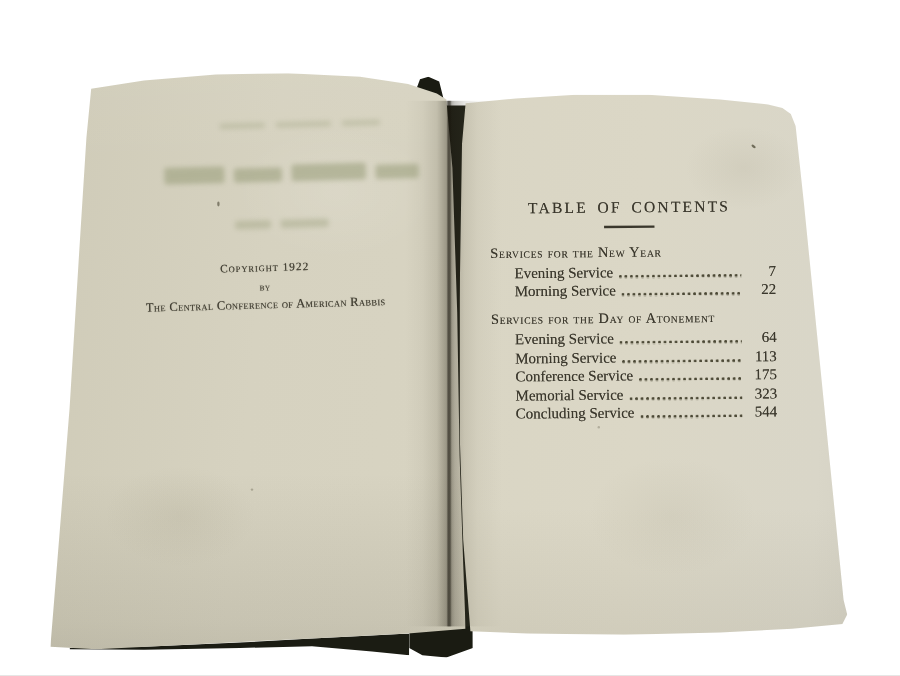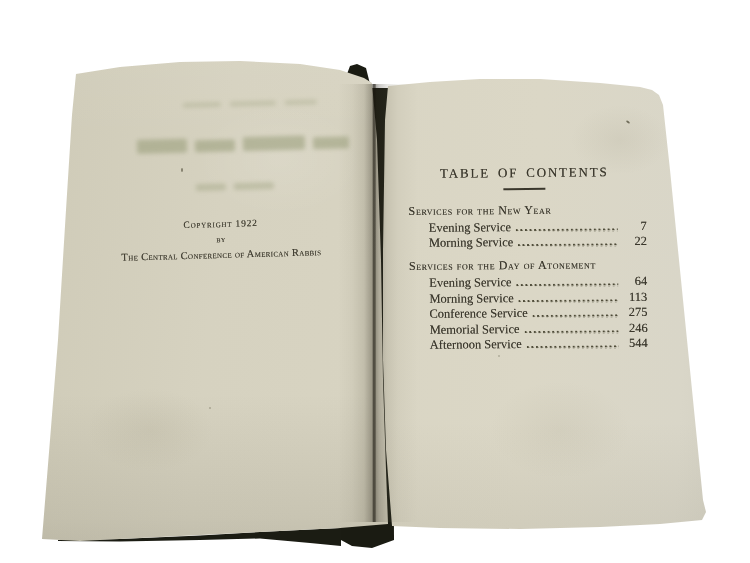--- a/index.html
+++ b/index.html
@@ -139,27 +139,27 @@
       <span class="pnum">64</span>
     </div>
     <div class="toc-row">
       <span>Morning Service</span>
       <span class="leader"></span>
       <span class="pnum">113</span>
     </div>
     <div class="toc-row">
       <span>Conference Service</span>
       <span class="leader"></span>
-      <span class="pnum">275</span>
+      <span class="pnum">175</span>
     </div>
     <div class="toc-row">
       <span>Memorial Service</span>
       <span class="leader"></span>
-      <span class="pnum">246</span>
+      <span class="pnum">323</span>
     </div>
     <div class="toc-row">
-      <span>Afternoon Service</span>
+      <span>Concluding Service</span>
       <span class="leader"></span>
       <span class="pnum">544</span>
     </div>
   </div>
 
 </div>
 
 </body></html>

